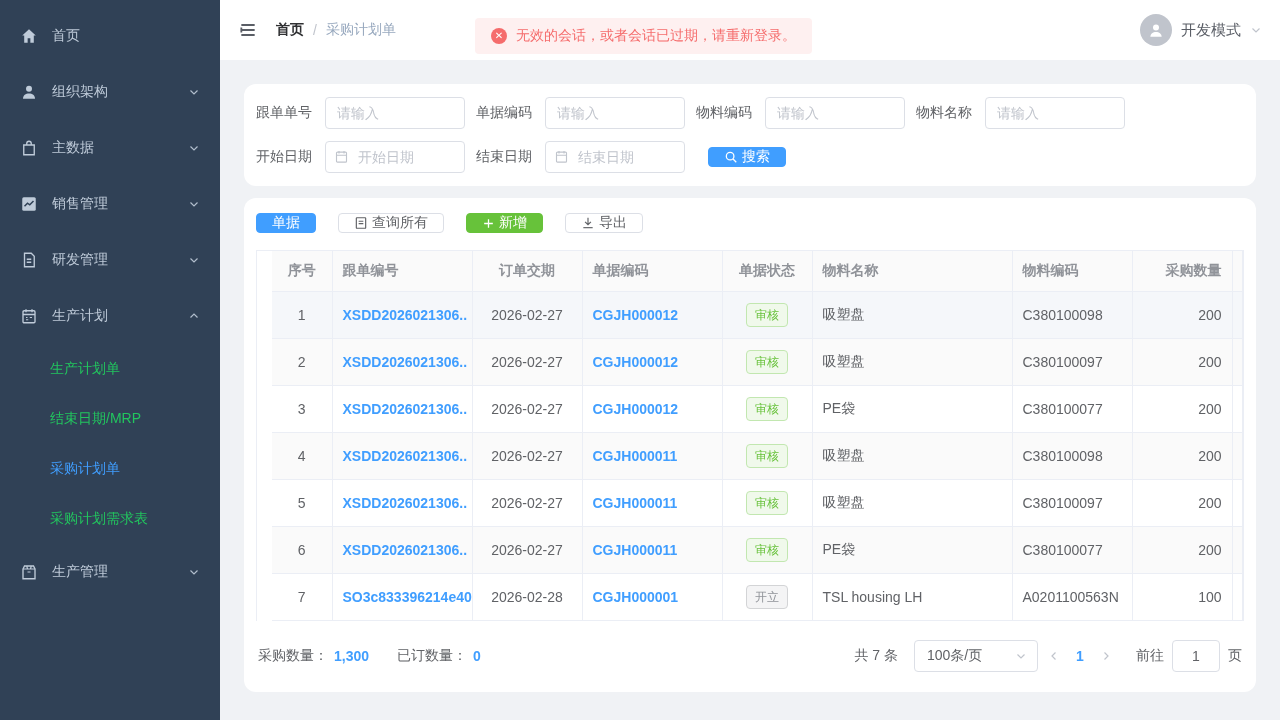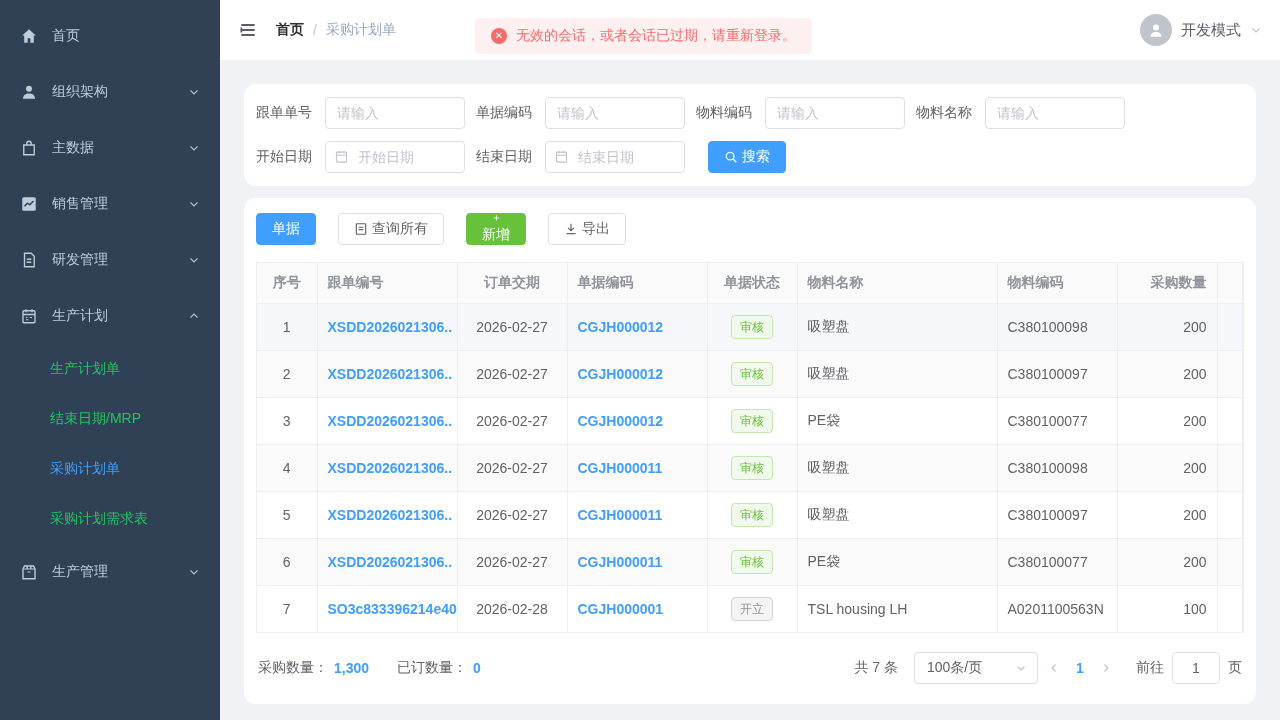--- a/index.html
+++ b/index.html
@@ -41,31 +41,31 @@
   .filter-card { padding:13px 12px 13px 12px; margin-bottom:12px; }
   .filter-row { display:flex; align-items:center; }
   .filter-row + .filter-row { margin-top:12px; }
   .field { display:flex; align-items:center; margin-right:11px; }
   .field label { margin-right:13px; color:#606266; white-space:nowrap; }
   .inp { width:140px; height:32px; border:1px solid #dcdfe6; border-radius:4px; padding:0 11px; font-size:14px; color:#606266; font-family:inherit; background:#fff; }
   .inp::placeholder { color:#c0c4cc; }
   .date-wrap { position:relative; }
   .date-wrap .cal { position:absolute; left:9px; top:8px; color:#c0c4cc; pointer-events:none; }
   .date-wrap .inp { padding-left:32px; }
-  .btn { height:32px; border-radius:4px; border:1px solid #dcdfe6; background:#fff; color:#606266; font-size:14px; font-family:inherit; display:inline-flex; align-items:center; justify-content:center; gap:4px; padding:0 15px; cursor:pointer; }
+  .btn { height:20px; border-radius:4px; border:1px solid #dcdfe6; background:#fff; color:#606266; font-size:14px; font-family:inherit; display:inline-flex; align-items:center; justify-content:center; gap:4px; padding:0 15px; cursor:pointer; }
   .btn-primary { background:#409eff; border-color:#409eff; color:#fff; }
-  .btn-success { background:#67c23a; border-color:#67c23a; color:#fff;flex-direction:column; }
+  .btn-success { background:#67c23a; border-color:#67c23a; color:#fff; }
   .search-btn { margin-left:12px; }
 
   
   .table-card { padding:15px 12px 12px 12px; }
   .toolbar { display:flex; gap:22px; margin-bottom:17px; }
 
   table { width:100%; border-collapse:collapse; table-layout:fixed; }
-  .tbl-wrap { border:1px solid #ebeef5; border-bottom:none; }
+  .tbl-wrap { border:1px solid #ebeef5; border-bottom:none;padding-left:15px; }
   th, td { border-right:1px solid #ebeef5; border-bottom:1px solid #ebeef5; padding:11px 10px; font-size:14px; overflow:hidden; }
   th:last-child, td:last-child { border-right:1px solid #ebeef5; }
   th { background:#fafafa; color:#909399; font-weight:bold; text-align:left; white-space:nowrap; }
   td { color:#606266; }
   .center { text-align:center; }
   .right { text-align:right; }
   tr.row-hover td { background:#f5f7fa; }
   tr.stripe td { background:#fafafa; }
   .link { color:#409eff; font-weight:bold; white-space:nowrap; cursor:pointer; }
   .code-cell { word-break:break-all; }

